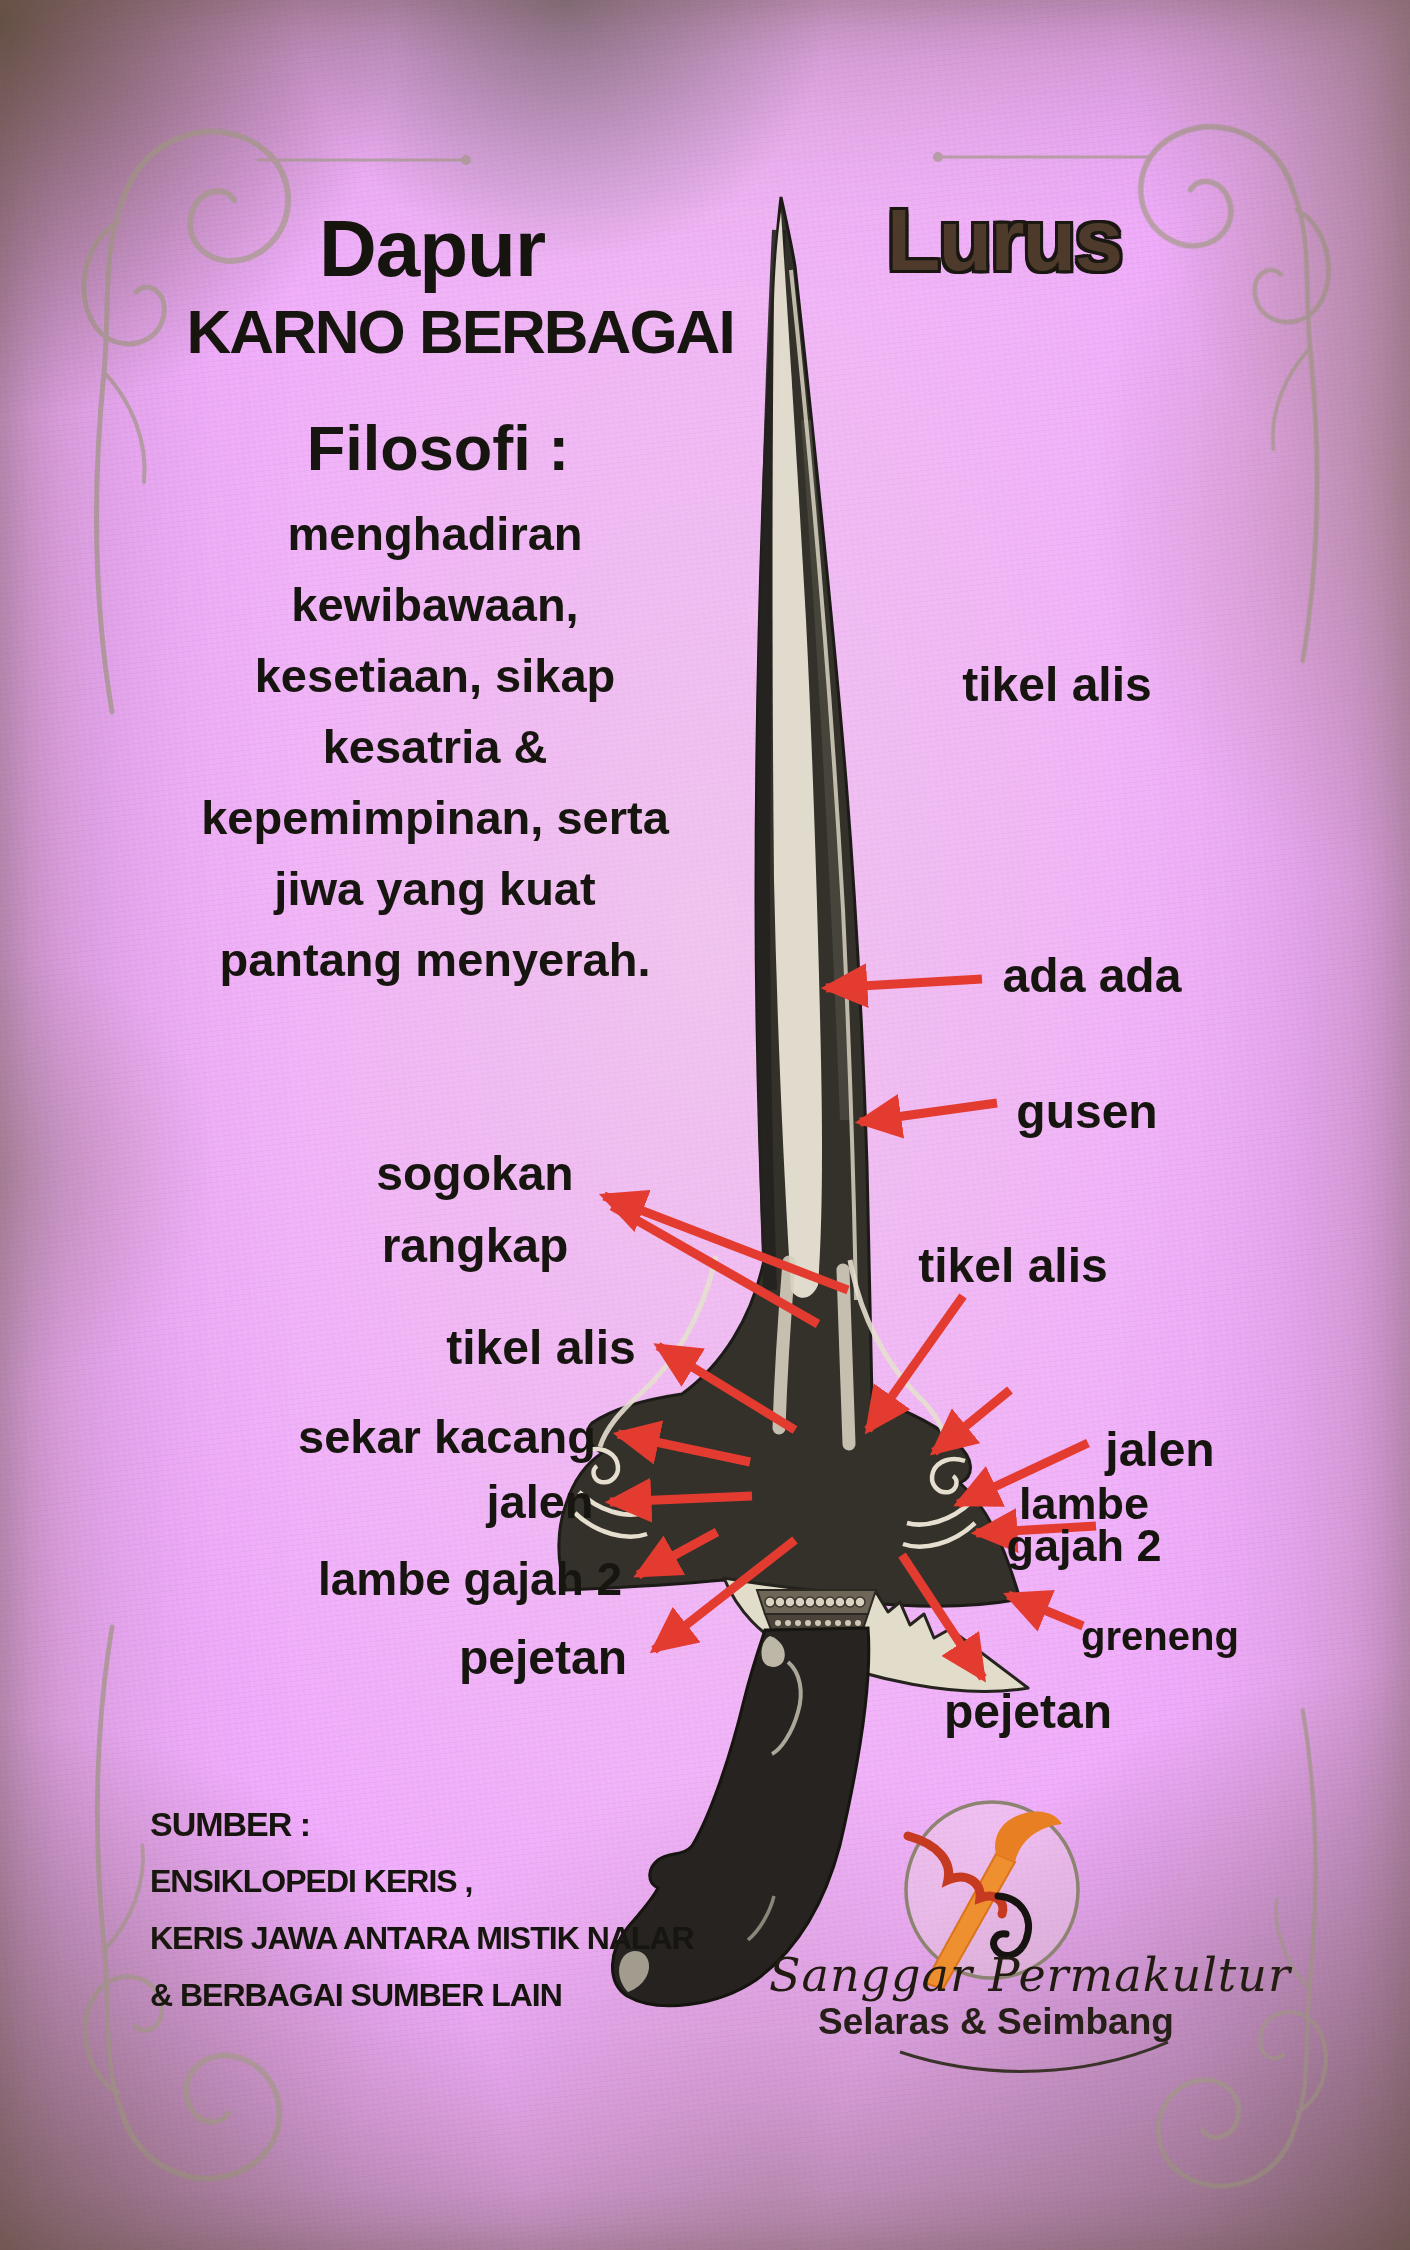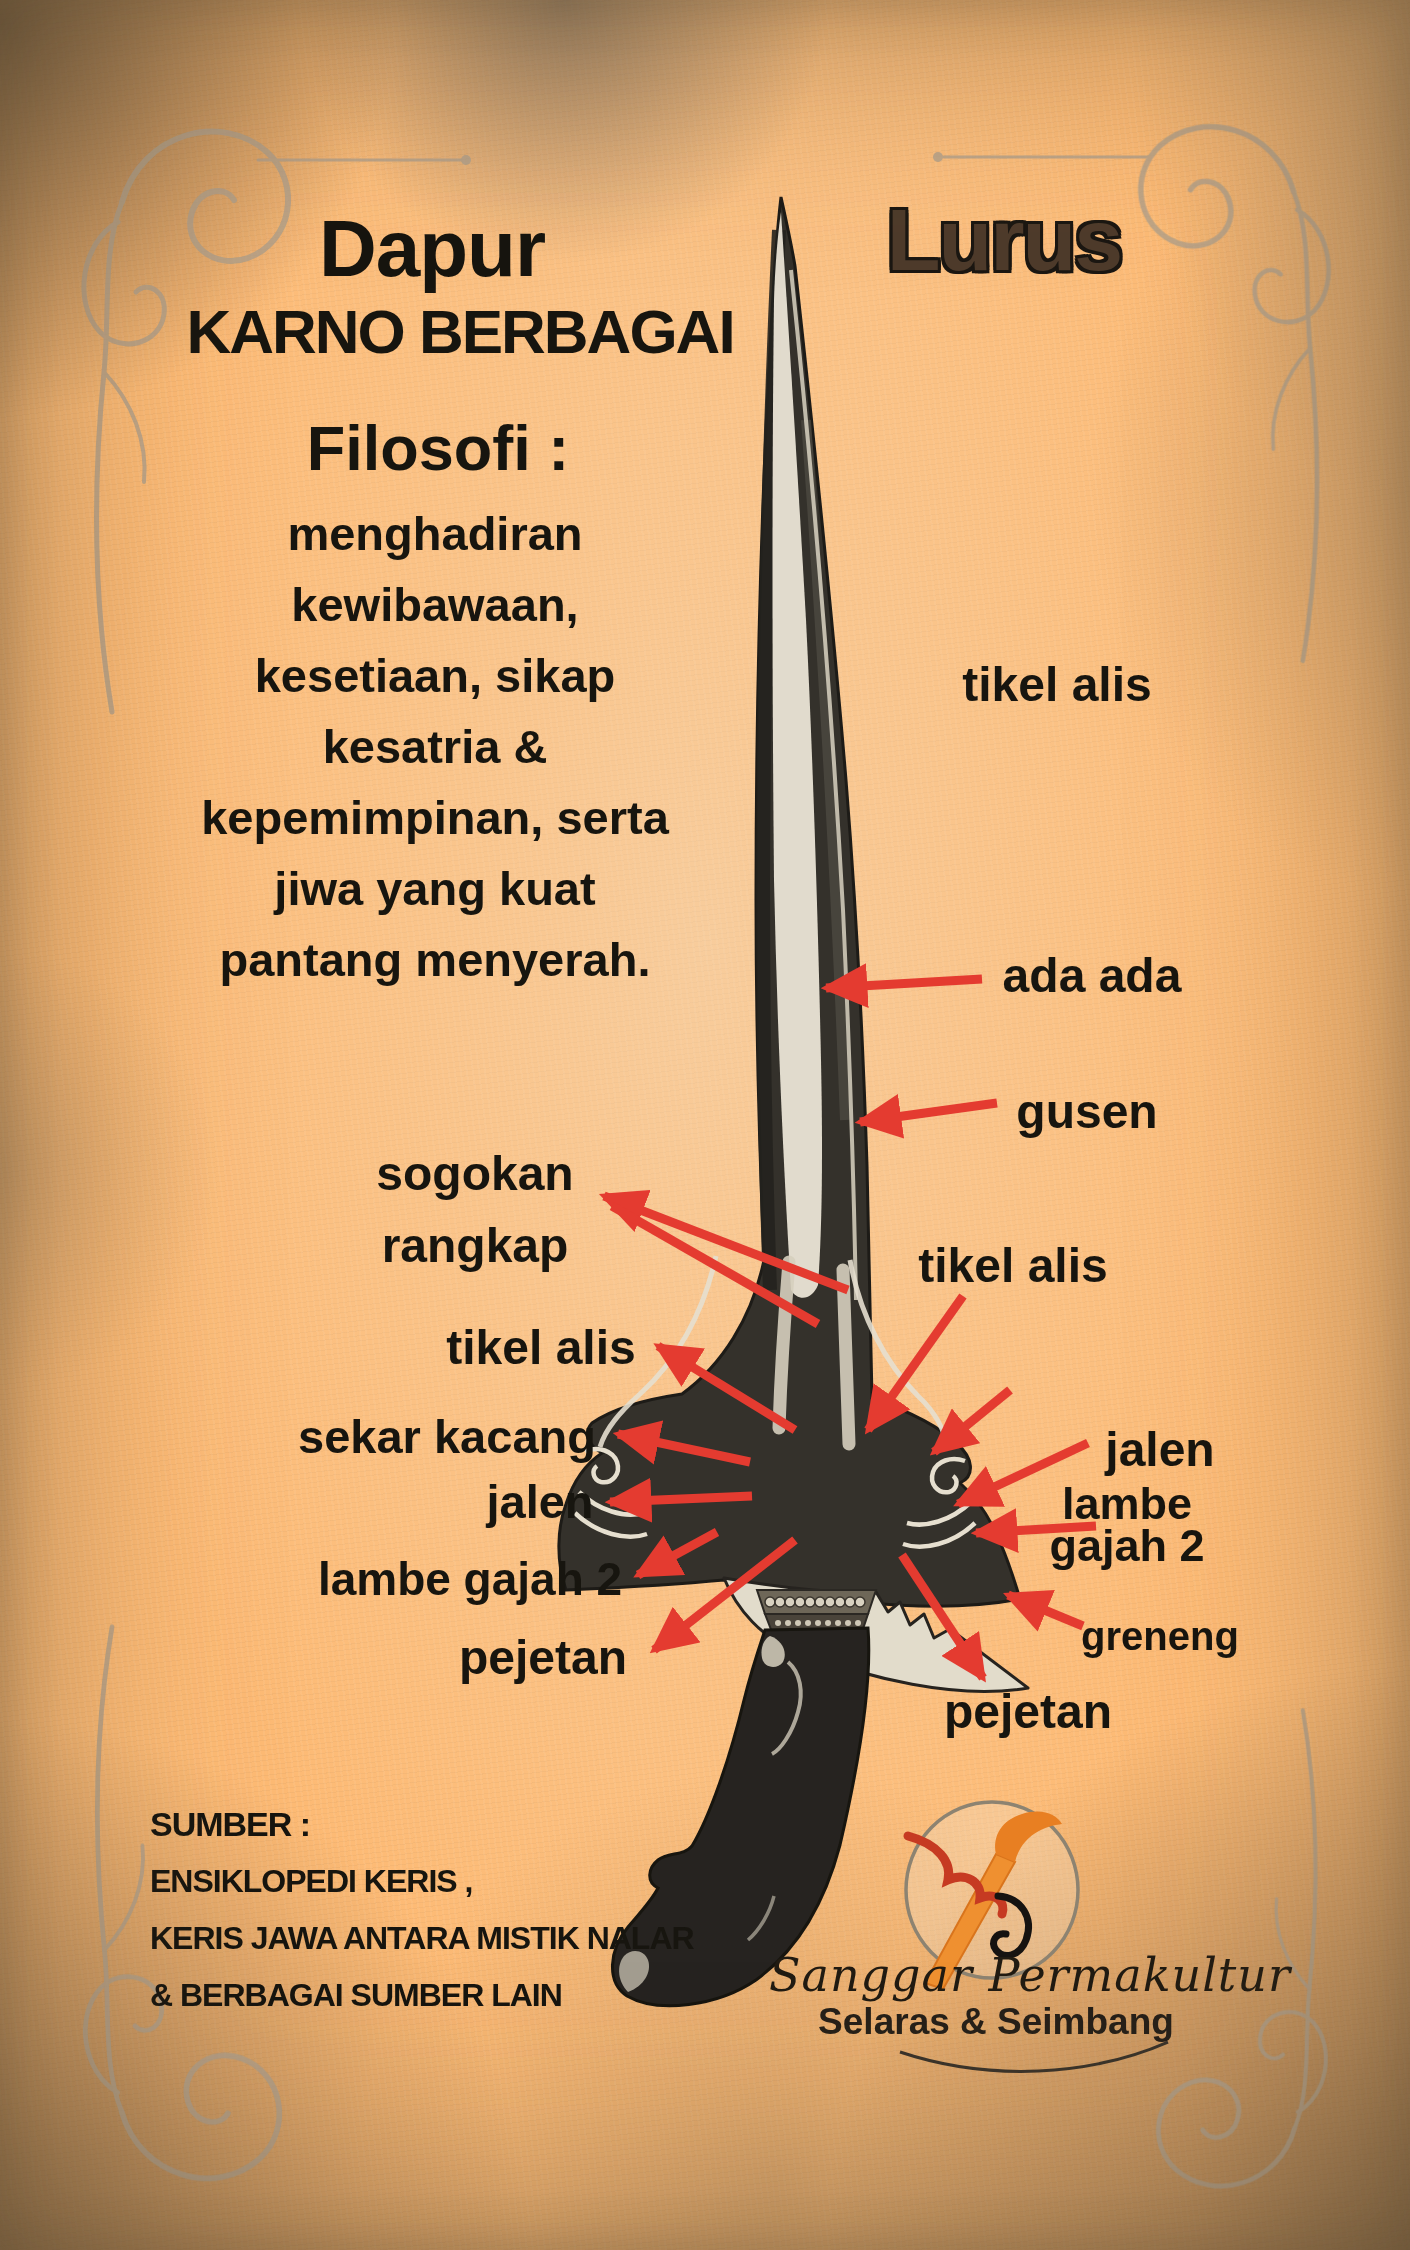--- a/index.html
+++ b/index.html
@@ -1,18 +1,18 @@
 <!DOCTYPE html>
 <html><head>
 <meta charset="utf-8">
 <style>
   html,body{margin:0;padding:0;background:#555;}
   #poster{
     position:relative; width:1410px; height:2250px; margin:0 auto;
-    background-color:#fdba74; overflow:hidden;
+    background-color:#f0abfc; overflow:hidden;
     font-family:"Liberation Sans", sans-serif; color:#16140f;
   }
   
   #paper-texture{
     position:absolute; inset:0; z-index:0;
     background-image:
       radial-gradient(circle at 0% 1%, rgba(84,68,48,.78), rgba(84,68,48,0) 15%),
       radial-gradient(circle at 40% 0%, rgba(88,86,82,.55), rgba(88,86,82,0) 11%),
       radial-gradient(ellipse at 100% 3%, rgba(120,104,80,.35), rgba(120,104,80,0) 14%),
       radial-gradient(ellipse at 100% 22%, rgba(142,120,90,.32), rgba(142,120,90,0) 16%),
@@ -236,21 +236,21 @@
 kesatria &amp;
 kepemimpinan, serta
 jiwa yang kuat
 pantang menyerah.</div>
 
   <div class="txt label" style="left:1057px; top:685px; font-size:48px;">tikel alis</div>
   <div class="txt label" style="left:1092px; top:976px; font-size:48px;">ada ada</div>
   <div class="txt label" style="left:1087px; top:1112px; font-size:48px;">gusen</div>
   <div class="txt label" style="left:1013px; top:1266px; font-size:48px;">tikel alis</div>
   <div class="txt label" style="left:1160px; top:1450px; font-size:48px;">jalen</div>
-  <div class="txt label" style="left:1127px; top:1525px; font-size:45px; line-height:42px;">lambe
+  <div class="txt label" style="left:1084px; top:1525px; font-size:45px; line-height:42px;">lambe
 gajah 2</div>
   <div class="txt label" style="left:1160px; top:1637px; font-size:40px;">greneng</div>
   <div class="txt label" style="left:1028px; top:1712px; font-size:48px;">pejetan</div>
 
   <div class="txt label" style="left:475px; top:1210px; font-size:48px; line-height:72px;">sogokan
 rangkap</div>
   <div class="txt label" style="left:541px; top:1348px; font-size:48px;">tikel alis</div>
   <div class="txt label" style="left:447px; top:1437px; font-size:47px;">sekar kacang</div>
   <div class="txt label" style="left:540px; top:1502px; font-size:47px;">jalen</div>
   <div class="txt label" style="left:470px; top:1580px; font-size:46px;">lambe gajah 2</div>

